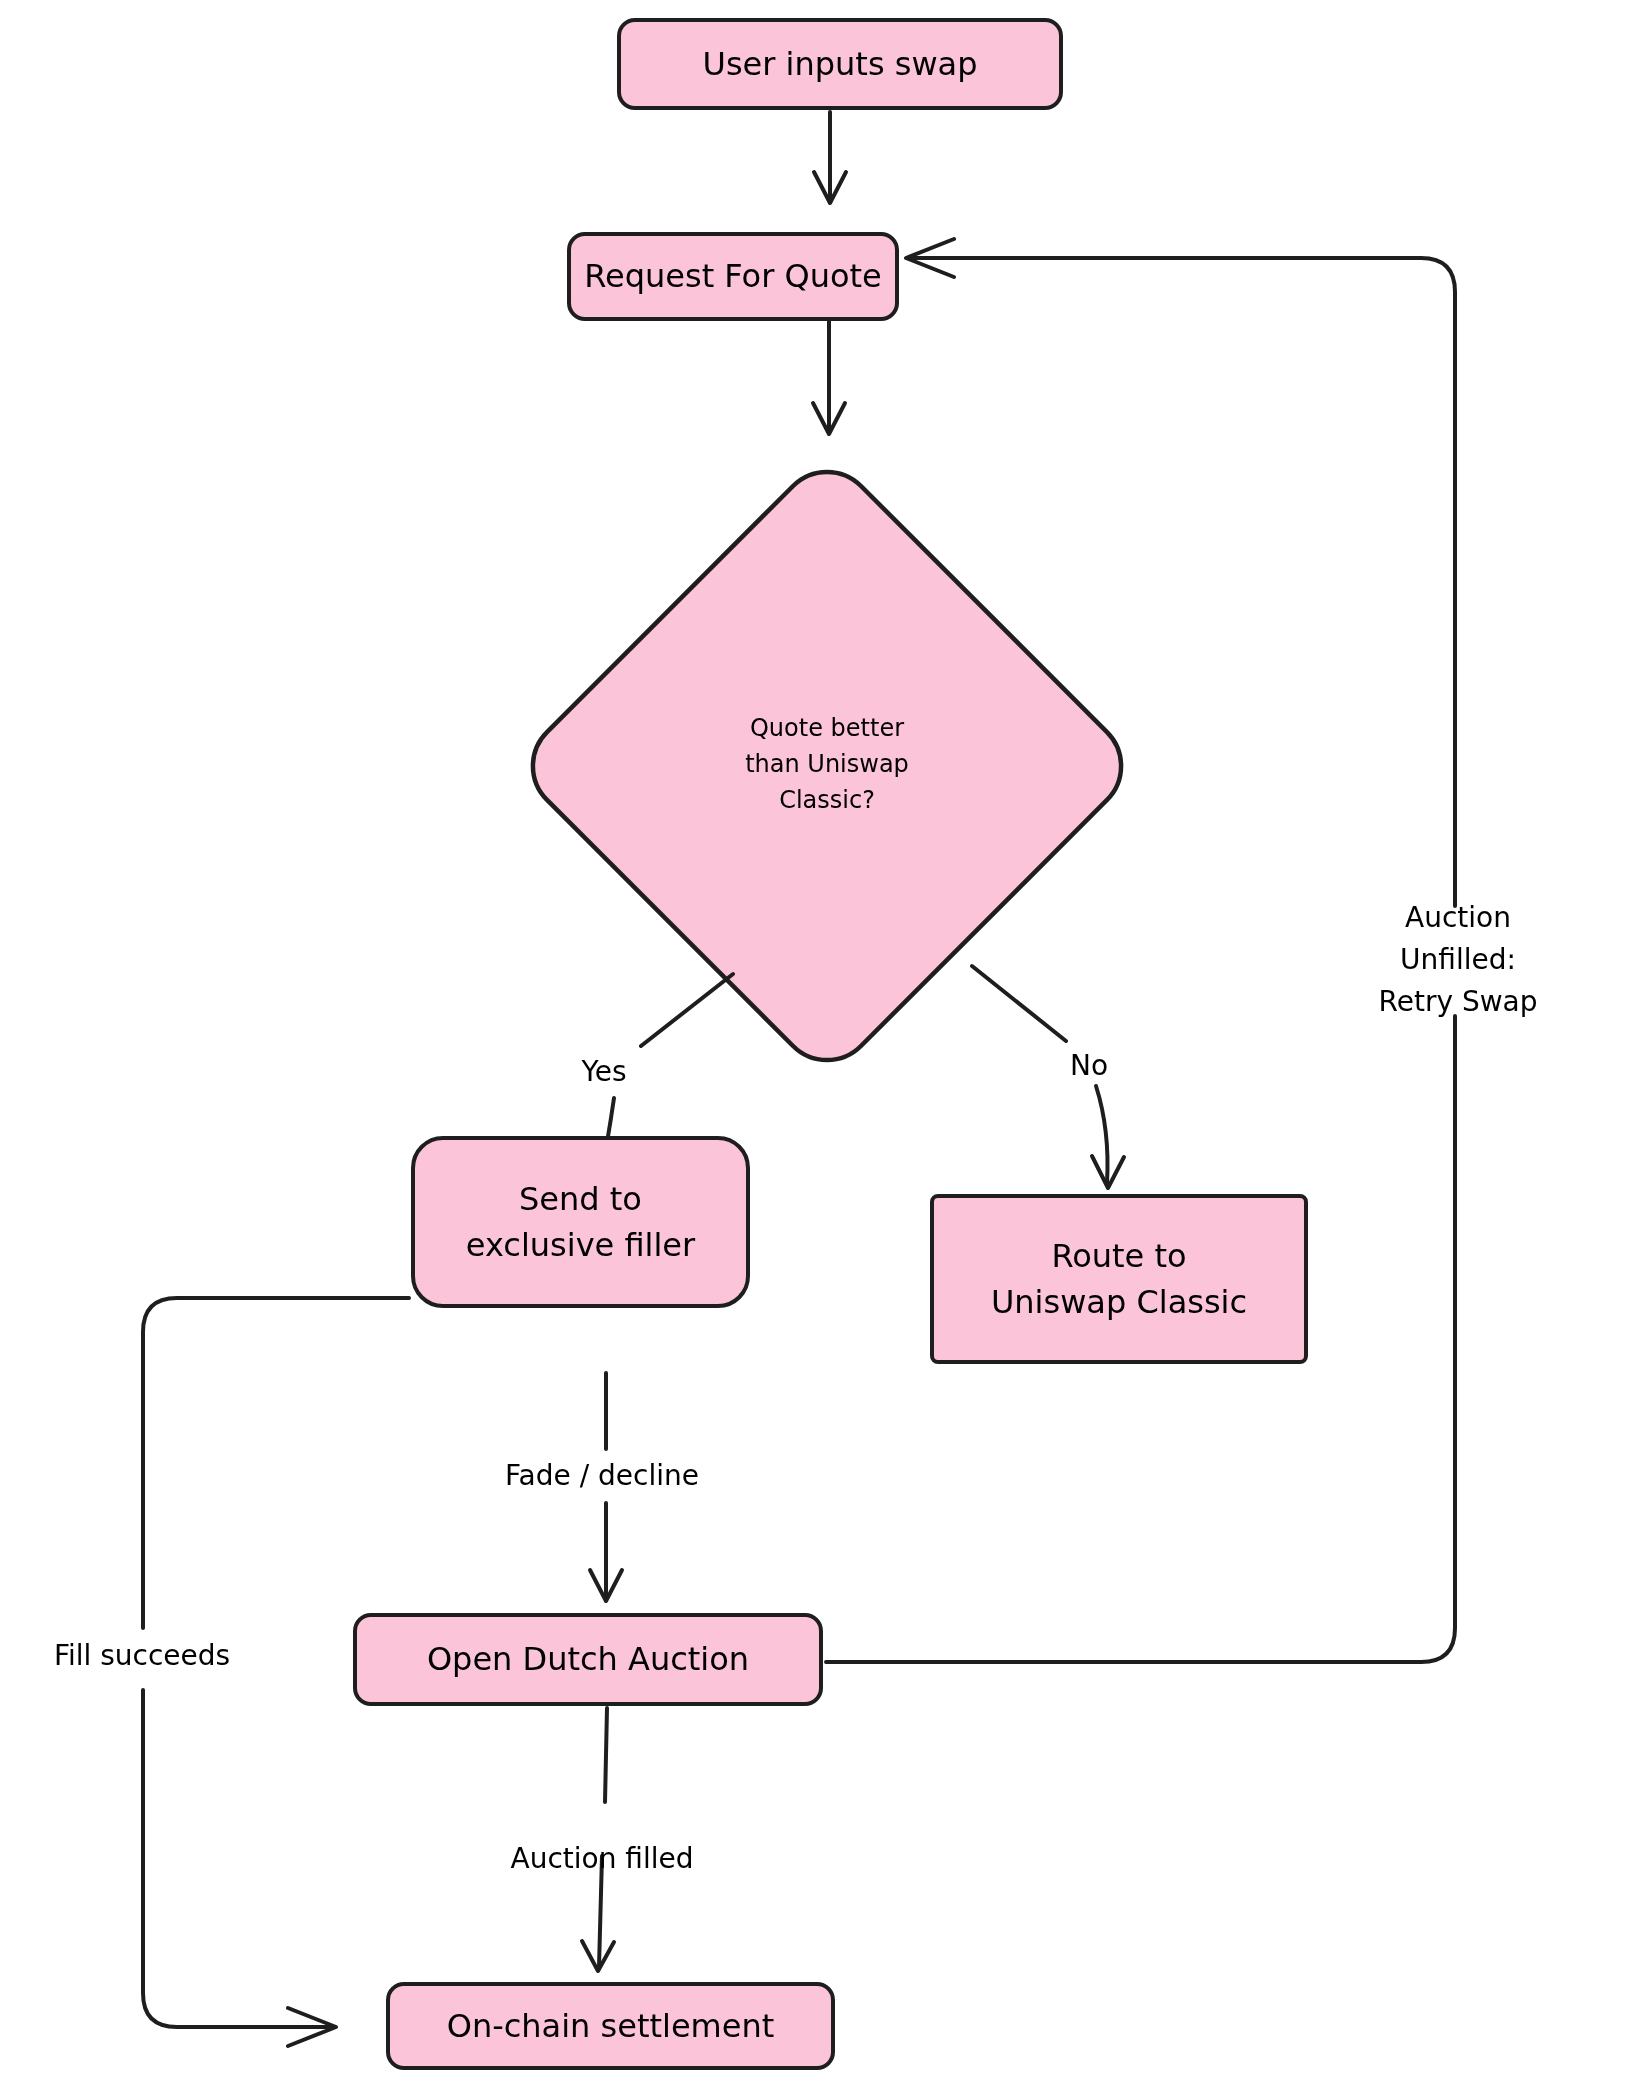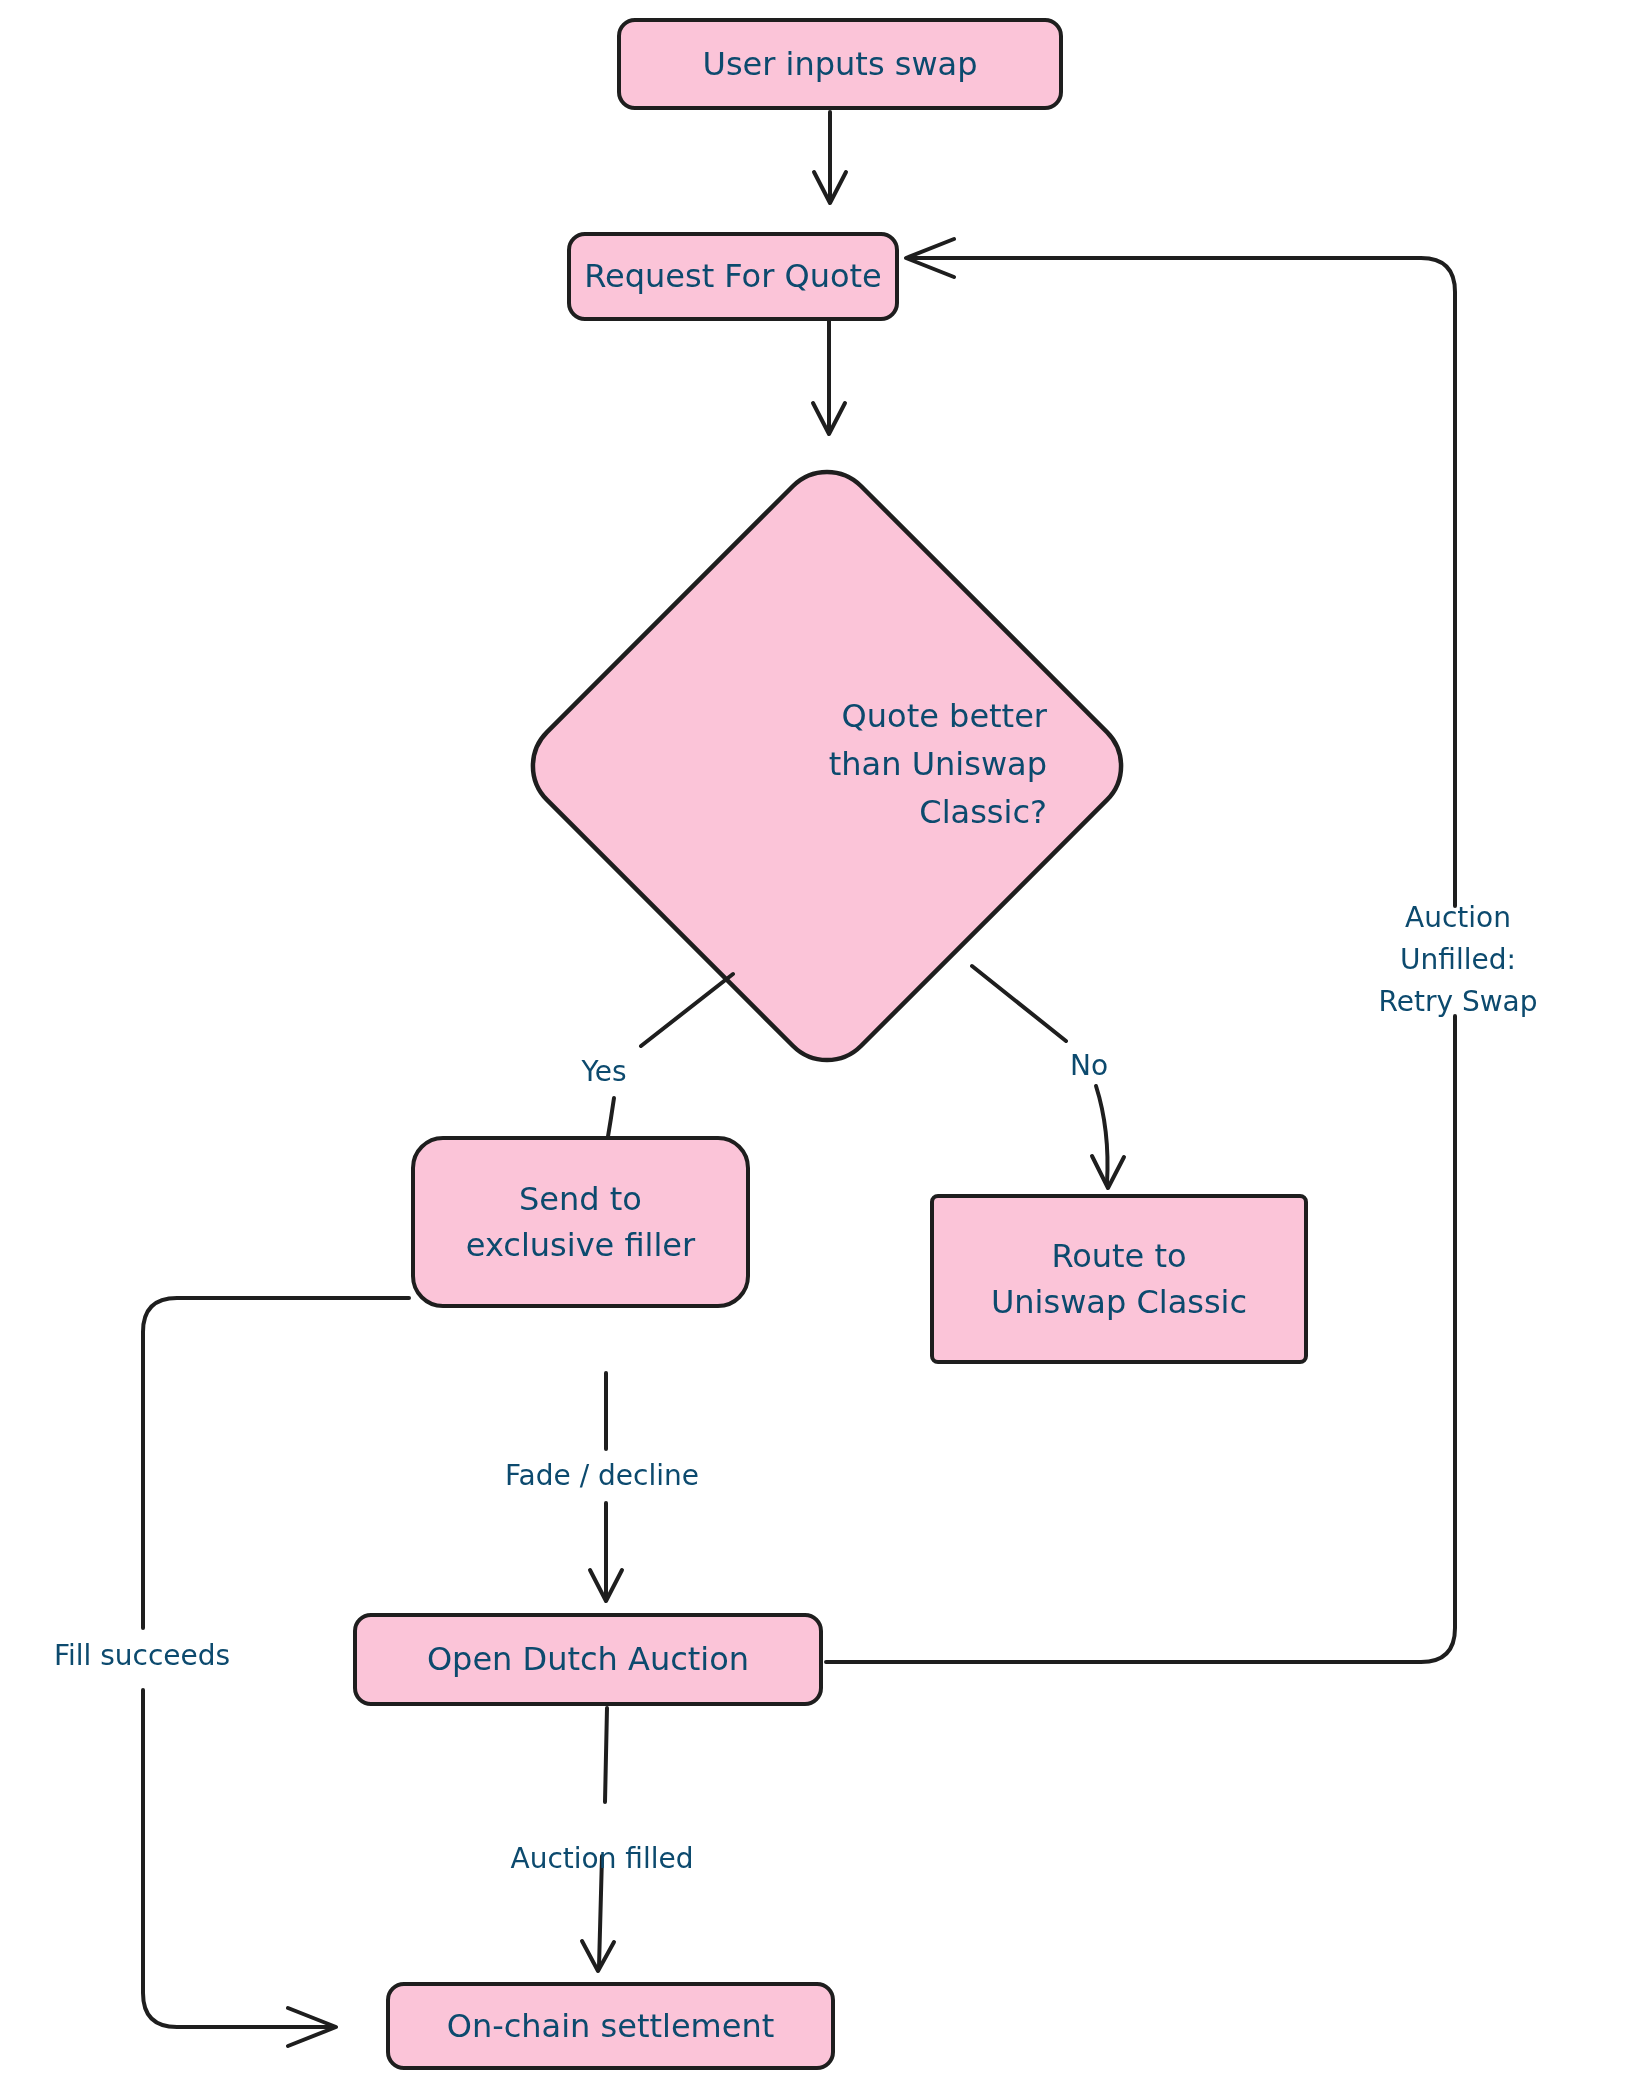--- a/index.html
+++ b/index.html
@@ -6,21 +6,21 @@
     margin: 0;
     padding: 0;
     background: #ffffff;
   }
   .canvas {
     position: relative;
     width: 1637px;
     height: 2091px;
     background: #ffffff;
     font-family: "DejaVu Sans", sans-serif;
-    color: #0c4a6e;
+    color: #000000;
     overflow: hidden;
   }
   .canvas svg.wires {
     position: absolute;
     left: 0;
     top: 0;
     width: 1637px;
     height: 2091px;
   }
   .node {
@@ -36,22 +36,22 @@
     line-height: 1.45;
     white-space: pre-line;
     z-index: 2;
   }
   .node.r-small { border-radius: 18px; }
   .node.r-big   { border-radius: 36px; }
 
   .diamond-text {
     position: absolute;
     width: 440px;
-    text-align: right;
-    font-size: 32px;
+    text-align: center;
+    font-size: 24px;
     line-height: 1.5;
     white-space: pre-line;
     transform: translate(-50%, -50%);
     z-index: 2;
   }
   .edge-label {
     position: absolute;
     transform: translate(-50%, -50%);
     font-size: 28px;
     line-height: 1.5;

